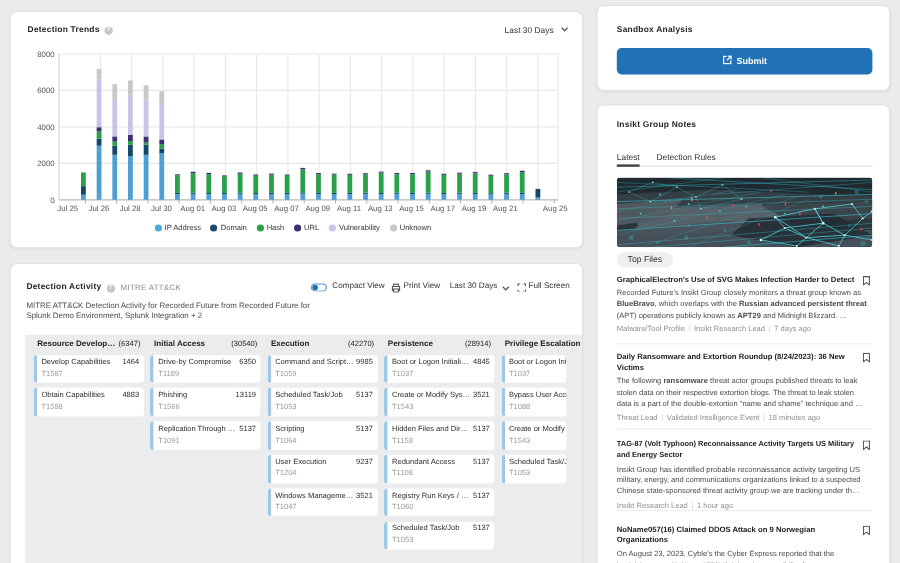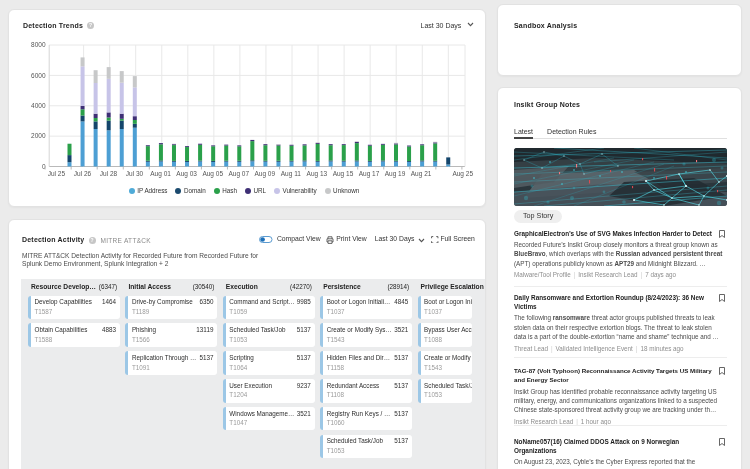--- a/index.html
+++ b/index.html
@@ -359,20 +359,24 @@
           <div>Create or Modify Sys…</div>
           <div class="tid">T1543</div>
         </div><div class="kcard">
           <div>Scheduled Task/Job</div>
           <div class="tid">T1053</div>
         </div></div></div>
 </div>
 
 <div class="card" id="sandbox">
   <div class="s-title cardtitle">Sandbox Analysis</div>
+  <div class="s-btn"><svg width="8" height="8" viewBox="0 0 8 8" style="vertical-align:-1px;margin-right:4px;">
+        <path d="M7 4.5 V7 H1 V1 h2.5" fill="none" stroke="#fff" stroke-width="1"></path>
+        <path d="M4.5 0.8 H7.2 V3.5 M7.2 0.8 L3.8 4.2" fill="none" stroke="#fff" stroke-width="1"></path>
+      </svg>Submit</div>
 </div>
 
 <div class="card" id="insikt">
   <div class="i-title cardtitle">Insikt Group Notes</div>
   <div class="tabs"><span class="tab on">Latest</span><span class="tab">Detection Rules</span></div>
   <div class="hero">
     <svg width="213" height="58" xmlns="http://www.w3.org/2000/svg" id="herosvg">
         <rect x="0" y="0" width="213" height="58" fill="#2b363c"></rect>
         <rect x="0" y="0" width="213" height="14" fill="#20292e"></rect>
         <polygon points="0,14 80,10 213,16 213,26 0,30" fill="#343f44"></polygon>
@@ -475,21 +479,21 @@
         <circle cx="20" cy="30" r="0.8" fill="#3fd9e8" opacity="0.9"></circle>
         <circle cx="48" cy="36" r="0.8" fill="#3fd9e8" opacity="0.9"></circle>
         <circle cx="86" cy="28" r="0.8" fill="#3fd9e8" opacity="0.9"></circle>
         <circle cx="108" cy="24" r="0.8" fill="#3fd9e8" opacity="0.9"></circle>
         <circle cx="140" cy="30" r="0.8" fill="#3fd9e8" opacity="0.9"></circle>
         <circle cx="172" cy="24" r="0.8" fill="#3fd9e8" opacity="0.9"></circle>
         <circle cx="60" cy="22" r="0.8" fill="#3fd9e8" opacity="0.9"></circle>
         <circle cx="36" cy="14" r="0.8" fill="#3fd9e8" opacity="0.9"></circle>
       </svg>
   </div>
-  <div class="pill">Top Story</div>
+  <div class="pill">Top Files</div>
   <div class="note" style="top:140.5px;">
     <div class="n-title">GraphicalElectron’s Use of SVG Makes Infection Harder to Detect</div>
     <div class="n-body">Recorded Future’s Insikt Group closely monitors a threat group known as<br><b>BlueBravo</b>, which overlaps with the <b>Russian advanced persistent threat</b><br>(APT) operations publicly known as <b>APT29</b> and Midnight Blizzard. …</div>
     <div class="n-meta">Malware/Tool Profile<span class="sep">|</span>Insikt Research Lead<span class="sep">|</span>7 days ago</div>
     <svg class="bmk" width="6" height="8" viewBox="0 0 6 8">
         <path d="M0.5 0.5 h5 v7 l-2.5 -2 l-2.5 2 z" fill="none" stroke="#555" stroke-width="0.9"></path>
       </svg>
   </div>
   <div class="divider" style="top:198px;"></div>
   <div class="note" style="top:204.5px;">

